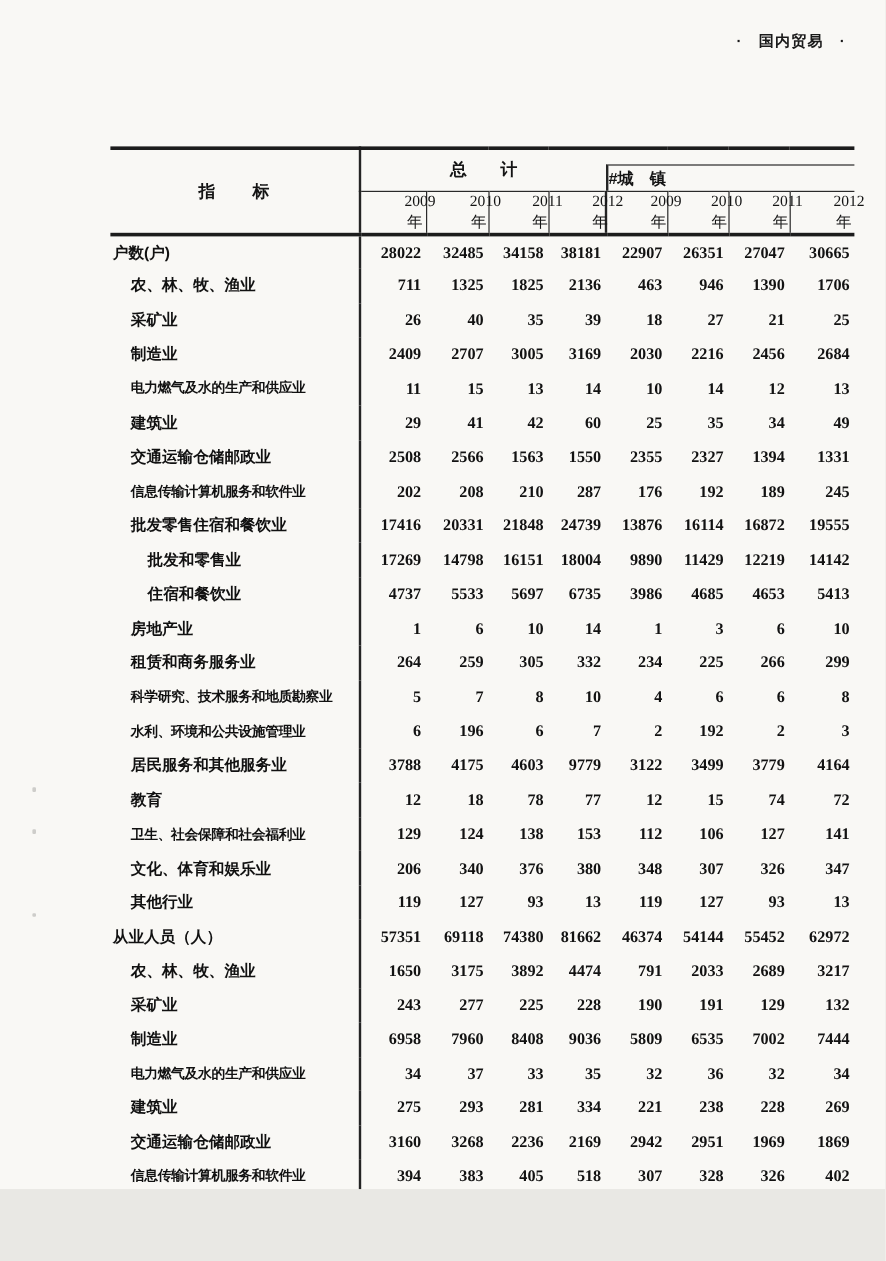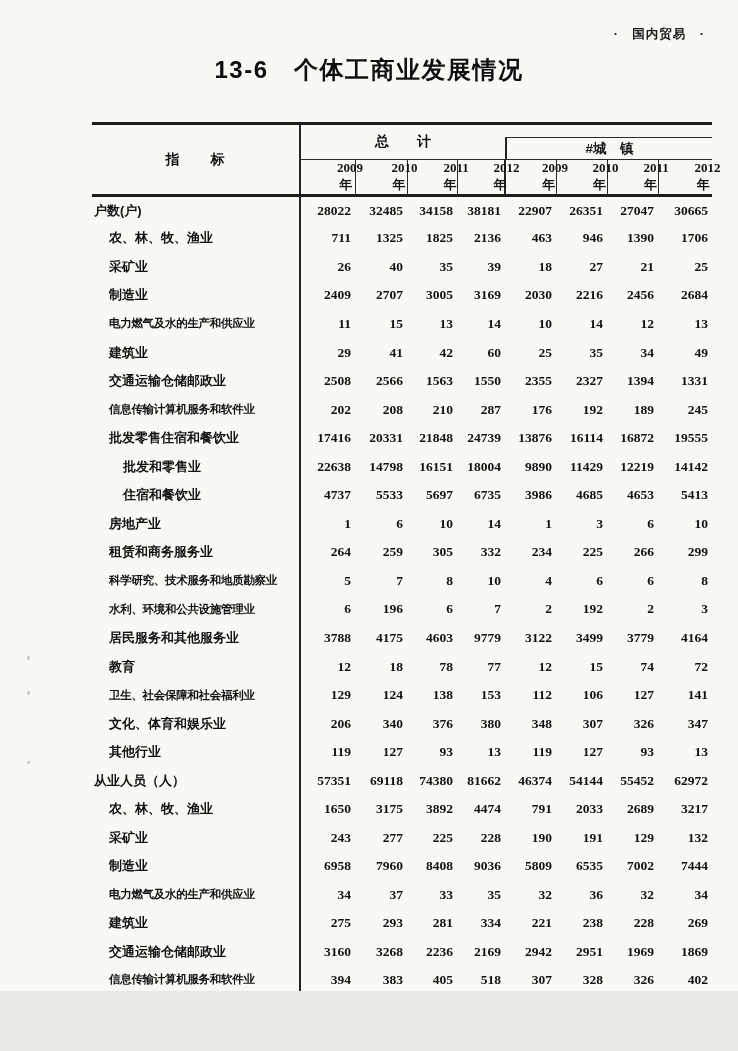--- a/index.html
+++ b/index.html
@@ -39,29 +39,29 @@
   }
   .th-total {
     height:36px; text-align:center;
     font-size:14px; font-weight:600;
   }
   .th-urban { height:36px; padding:0; position:relative; }
   .urban-box {
     position:absolute; left:0; right:0; top:12px; bottom:0;
     border-top:1px solid #2a2a2a;
     border-left:2px solid #242424;
-    display:flex; align-items:center; justify-content:center;
+    display:flex; align-items:center; 
     font-size:13.5px; font-weight:600;
   }
   tr.years th {
     height:25px;
     border-top:1px solid #2a2a2a;
     border-bottom:3px solid #1c1c1c;
     border-left:1px solid #2a2a2a;
-    font-size:13px; font-weight:700;
+    font-size:13px; font-weight:400;
     text-align:center;
     font-family:"Liberation Serif","DejaVu Serif",serif;
     padding-left:36px;
   }
   tr.years th.first { border-left:none; }
   tr.years th.city-first { border-left:2px solid #242424; }
   tbody td { height:28.55px; }
   td.lbl {
     border-right:2px solid #242424;
     font-size:13px; font-weight:600;
@@ -90,21 +90,20 @@
   .a3 { left:27px; top:761px; height:3px; }
   .a4 { left:28px; top:1018px; height:15px; opacity:.7; }
 </style>
 </head>
 <body>
 
 <div id="page">
 
   <div id="running-head">·　国内贸易　·</div>
 
-  <div id="page-title">13-6　个体工商业发展情况</div>
 
   <div id="tbl-wrap">
     <table>
       <colgroup>
         <col style="width:208px">
         <col style="width:55px">
           <col style="width:52px">
           <col style="width:50px">
           <col style="width:48px">
         <col style="width:51px">
@@ -228,21 +227,21 @@
             <td class="num">20331</td>
             <td class="num">21848</td>
             <td class="num">24739</td>
             <td class="num">13876</td>
             <td class="num">16114</td>
             <td class="num">16872</td>
             <td class="num">19555</td>
           </tr>
           <tr>
             <td class="lbl ind2">批发和零售业</td>
-            <td class="num">22638</td>
+            <td class="num">17269</td>
             <td class="num">14798</td>
             <td class="num">16151</td>
             <td class="num">18004</td>
             <td class="num">9890</td>
             <td class="num">11429</td>
             <td class="num">12219</td>
             <td class="num">14142</td>
           </tr>
           <tr>
             <td class="lbl ind2">住宿和餐饮业</td>

